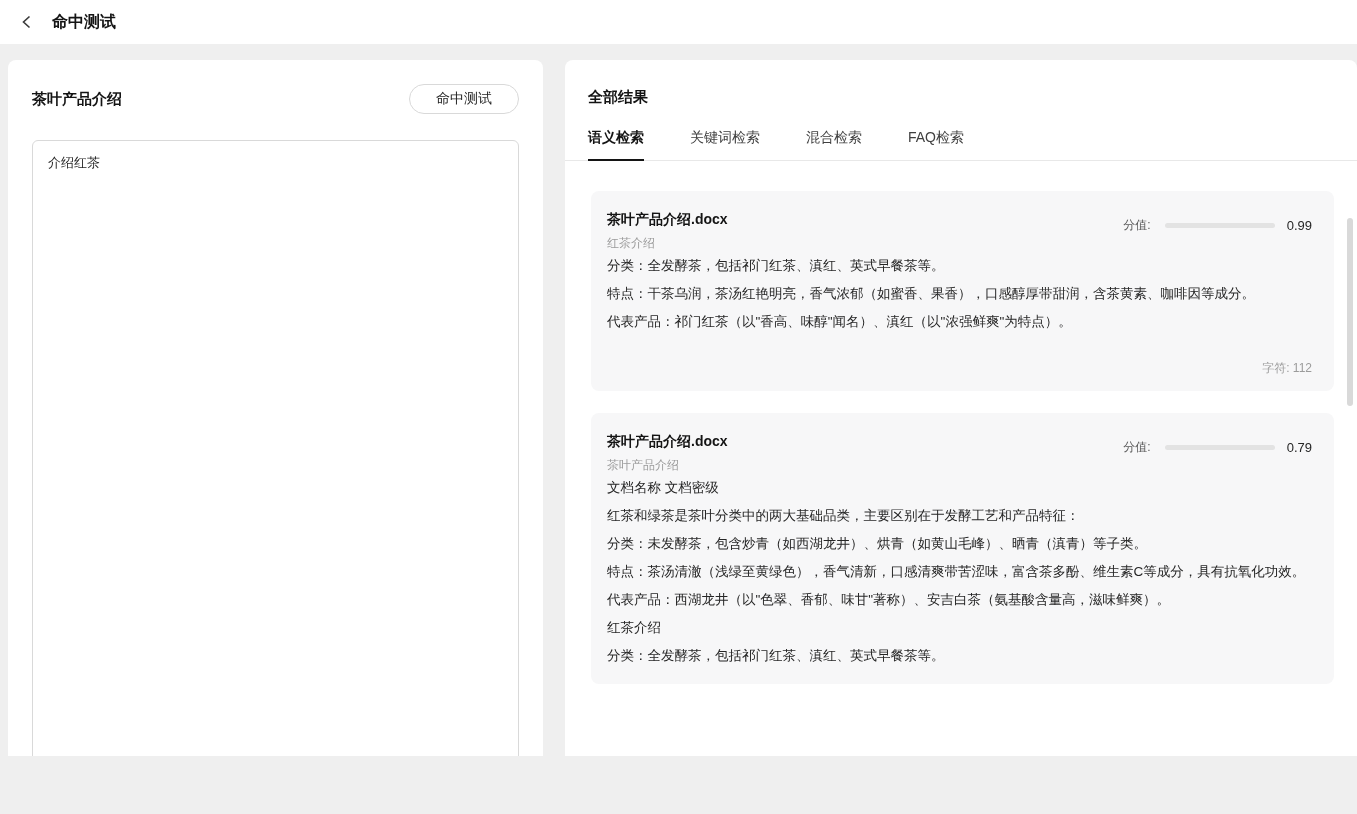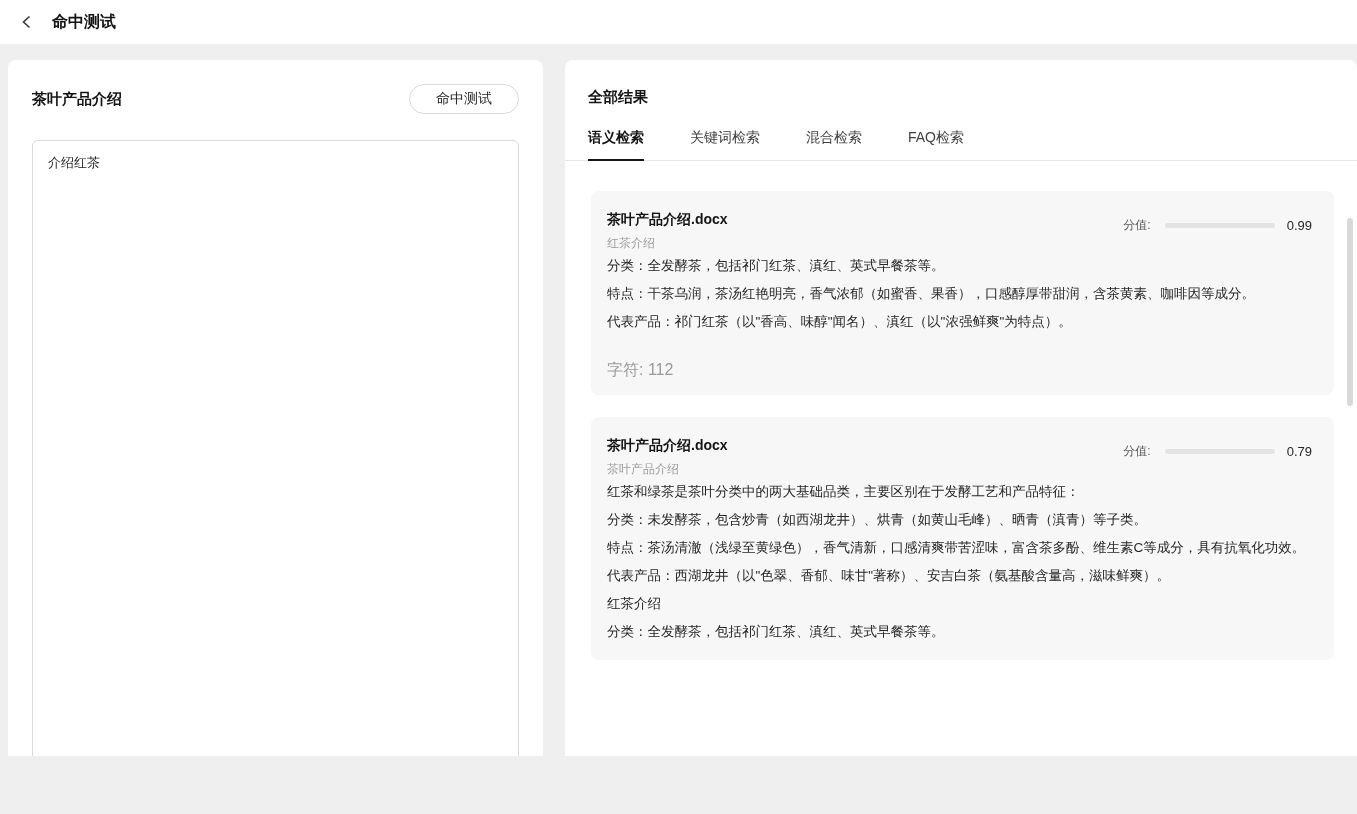--- a/index.html
+++ b/index.html
@@ -40,21 +40,21 @@
   .rc-head { display:flex; justify-content:space-between; align-items:flex-start; }
   .rc-file { font-size:14px; font-weight:bold; color:#141414; }
   .rc-chunk { font-size:12px; color:#9b9b9b; margin-top:6px; }
   .score-wrap { display:flex; align-items:center; margin-top:6px; }
   .score-label { font-size:12px; color:#595959; }
   .score-track { width:110px; height:5px; background:#e3e3e3; border-radius:3px; margin:0 12px 0 14px; overflow:hidden; }
   .score-fill { height:100%; background:#2b7de9; border-radius:3px; }
   .score-val { font-size:13px; color:#262626; }
   .rc-body { font-size:13.5px; color:#262626; }
   .rc-line { line-height:28px; }
-  .rc-chars { text-align:left; font-size:16px; color:#9b9b9b; margin-top:24px; }
+  .rc-chars { text-align:right; font-size:12px; color:#9b9b9b; margin-top:24px; }
 
   .scroll-thumb { position:absolute; right:4px; top:158px; width:6px; height:188px; background:#d9d9d9; border-radius:3px; }
 
   .results-footer { position:absolute; left:8px; right:0; bottom:0; height:50px; background:#fff;
                     display:flex; align-items:center; justify-content:space-between; padding:0 20px 0 23px; }
   .total-label { font-size:13px; color:#262626; }
   .pager { display:flex; align-items:center; gap:10px; }
   .pager-arrow { color:#bfbfbf; display:flex; align-items:center; cursor:pointer; }
   .page-select { width:78px; height:30px; border:1px solid #d9d9d9; border-radius:6px; display:flex;
                  align-items:center; justify-content:center; padding:0 10px 0 16px; cursor:pointer; background:#fff; }
@@ -124,20 +124,21 @@
             <div class="rc-file">茶叶产品介绍.docx</div>
             <div class="rc-chunk">茶叶产品介绍</div>
           </div>
           <div class="score-wrap">
             <span class="score-label">分值:</span>
             <span class="score-track"><span class="score-fill" style="width:79%"></span></span>
             <span class="score-val">0.79</span>
           </div>
         </div>
         <div class="rc-body">
+          <div class="rc-line">文档名称 文档密级</div>
           <div class="rc-line">红茶和绿茶是茶叶分类中的两大基础品类，主要区别在于发酵工艺和产品特征：</div>
           <div class="rc-line">分类：未发酵茶，包含炒青（如西湖龙井）、烘青（如黄山毛峰）、晒青（滇青）等子类。</div>
           <div class="rc-line">特点：茶汤清澈（浅绿至黄绿色），香气清新，口感清爽带苦涩味，富含茶多酚、维生素C等成分，具有抗氧化功效。</div>
           <div class="rc-line">代表产品：西湖龙井（以"色翠、香郁、味甘"著称）、安吉白茶（氨基酸含量高，滋味鲜爽）。</div>
           <div class="rc-line">红茶介绍</div>
           <div class="rc-line">分类：全发酵茶，包括祁门红茶、滇红、英式早餐茶等。</div>
 
         </div>
       </div>
     </div>

